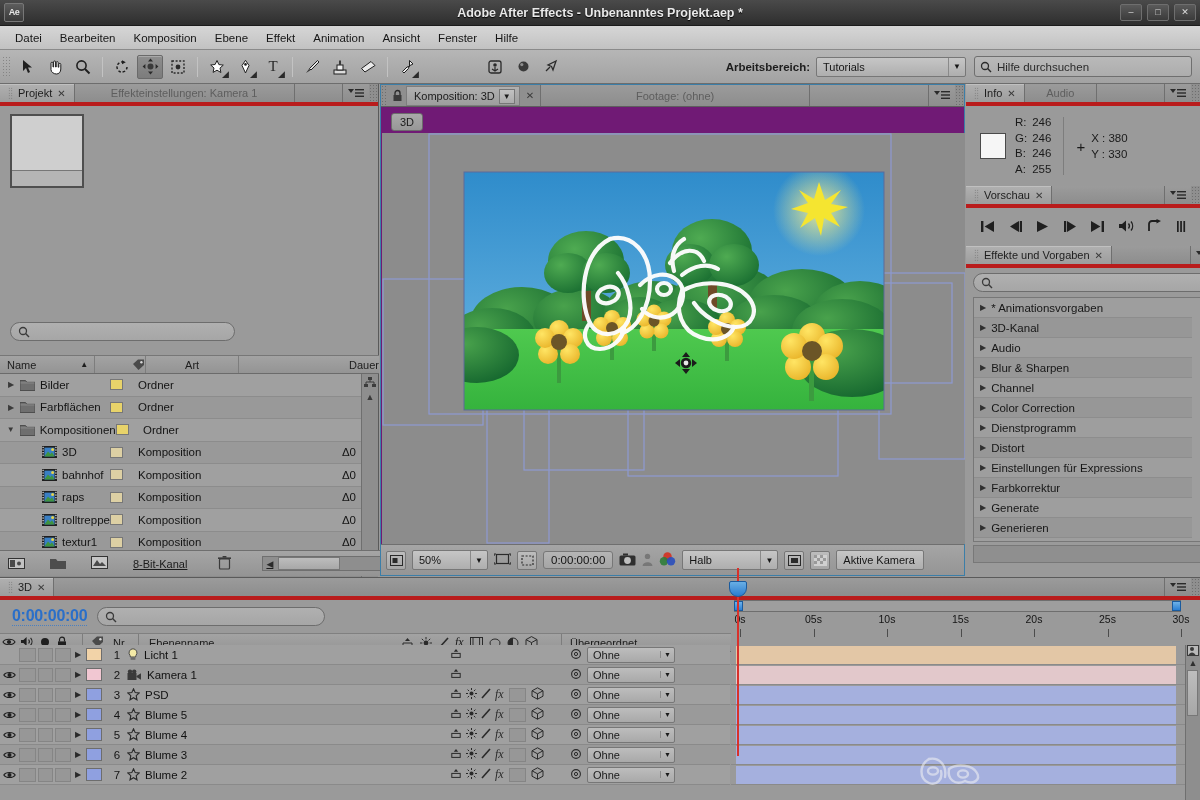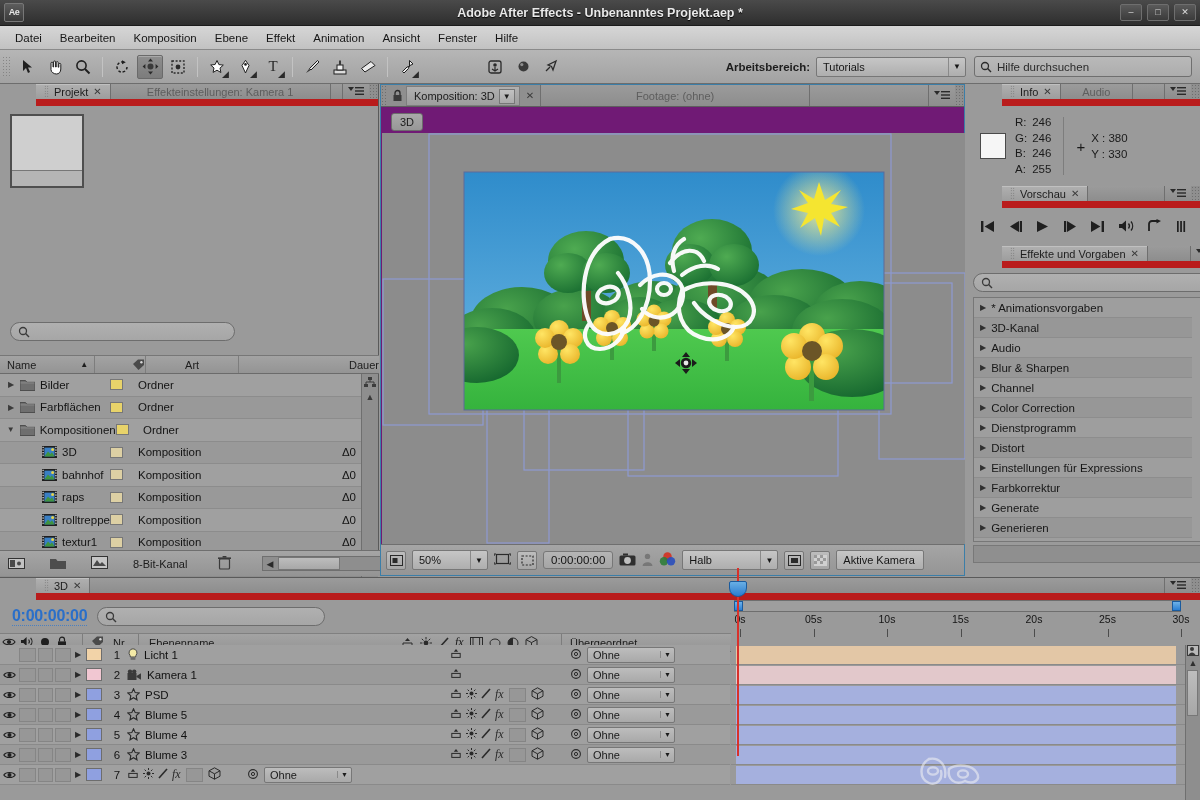--- a/index.html
+++ b/index.html
@@ -87,21 +87,21 @@
     background:linear-gradient(#b9b9b9,#adadad);
     border:1px solid #6f6f6f; border-radius:3px;
     display:flex; align-items:center; padding-left:5px; gap:5px;
     font-size:11.5px; color:#2b2b2b;
   }
 
   
   .panel { position:absolute; background:#9a9a9a; }
   .tabrow {
     height:22px; display:flex; align-items:stretch;
-    background:#8f8f8f; border-bottom:7px solid #b91c1c;margin-left:36px;
+    background:#8f8f8f; border-bottom:4px solid #b91c1c;
   }
   .tab {
     display:flex; align-items:center; gap:5px; padding:0 8px;
     font-size:11px; color:#1d1d1d;
     background:linear-gradient(#a5a5a5,#949494);
     border-right:1px solid #6f6f6f;
   }
   .tab.sel { background:linear-gradient(#b0b0b0,#9d9d9d); box-shadow: inset 0 1px 0 #c0c0c0; }
   .tab.dim { color:#5e5e5e; background:linear-gradient(#9b9b9b,#8d8d8d); }
   .tab .dots {
@@ -150,21 +150,21 @@
   .prow:nth-child(even){ background:#999999; }
   .twisty { width:10px; font-size:8px; color:#3a3a3a; text-align:center; }
   .lbl-swatch { width:13px; height:11px; border:1px solid #777; }
   .p-name { flex:1; display:flex; align-items:center; color:#141414; }
   .p-art { width:130px; color:#141414; }
   .p-size { width:52px; }
   .p-dur { width:42px; text-align:right; padding-right:6px; color:#141414; }
   .proj-footer {
     position:absolute; left:0; bottom:0; width:428px; height:26px;
     background:linear-gradient(#a5a5a5,#949494); border-top:1px solid #6f6f6f;
-    display:flex; align-items:center; gap:25px; padding-left:8px; font-size:11px;
+    display:flex; align-items:center; gap:25px; padding-left:8px; font-size:11px;text-decoration:underline;
   }
   .hscroll { flex:1; height:15px; margin:0 6px; display:flex; align-items:center;
     background:#8e8e8e; border:1px solid #6f6f6f; }
   .hscroll .thumbh { width:62px; height:13px; background:linear-gradient(#bdbdbd,#a8a8a8);
      border:1px solid #777; margin-left:2px;}
   .vscroll-prj { position:absolute; right:0; top:290px; width:17px; height:258px;
     background:#8e8e8e; border-left:1px solid #6f6f6f; }
 
   
   #comp-panel { left:380px; top:84px; width:585px; height:492px;
@@ -1674,20 +1674,25 @@
               <path d="M0.8 5 C2.8 1.6 10.2 1.6 12.2 5 C10.2 8.4 2.8 8.4 0.8 5Z" fill="none" stroke="#1f1f1f" stroke-width="1.1"></path>
               <circle cx="6.5" cy="5" r="2" fill="#1f1f1f"></circle>
             </svg>
           </span>
           <span class="box-cell"></span>
           <span class="box-cell" style="width:15px"></span>
           <span class="box-cell" style="width:16px"></span>
           <span style="width:12px;text-align:center;font-size:8px;color:#2a2a2a;">▶</span>
           <span style="width:16px;height:13px;background:#8fa0e0;border:1px solid #6d6d6d;margin:0 5px 0 2px;"></span>
           <span class="num-cell">7</span>
+          <span class="lname"><span style="display:flex;">
+              <svg width="13" height="13" viewBox="0 0 13 13">
+                <path d="M6.5 0.8 L8.2 4.6 L12.2 5 L9.2 7.7 L10 11.8 L6.5 9.7 L3 11.8 L3.8 7.7 L0.8 5 L4.8 4.6Z" fill="none" stroke="#2a2a2a" stroke-width="1.1"></path>
+              </svg>
+            </span>Blume 2</span>
           <span class="switches">
             <span><svg width="12" height="11" viewBox="0 0 12 11">
                 <path d="M6 1 L8.2 3.8 H3.8Z" fill="#2a2a2a"></path>
                 <rect x="1.8" y="5.4" width="8.4" height="4" fill="none" stroke="#2a2a2a"></rect>
               </svg></span>
             <span><svg width="11" height="11" viewBox="0 0 11 11">
                 <circle cx="5.5" cy="5.5" r="2" fill="#2a2a2a"></circle>
                 <path d="M5.5 0 v2 M5.5 9 v2 M0 5.5 h2 M9 5.5 h2 M1.6 1.6 l1.5 1.5 M7.9 7.9 l1.5 1.5 M9.4 1.6 l-1.5 1.5 M3.1 7.9 l-1.5 1.5" stroke="#2a2a2a"></path>
               </svg></span>
             <span><svg width="10" height="11" viewBox="0 0 10 11">

